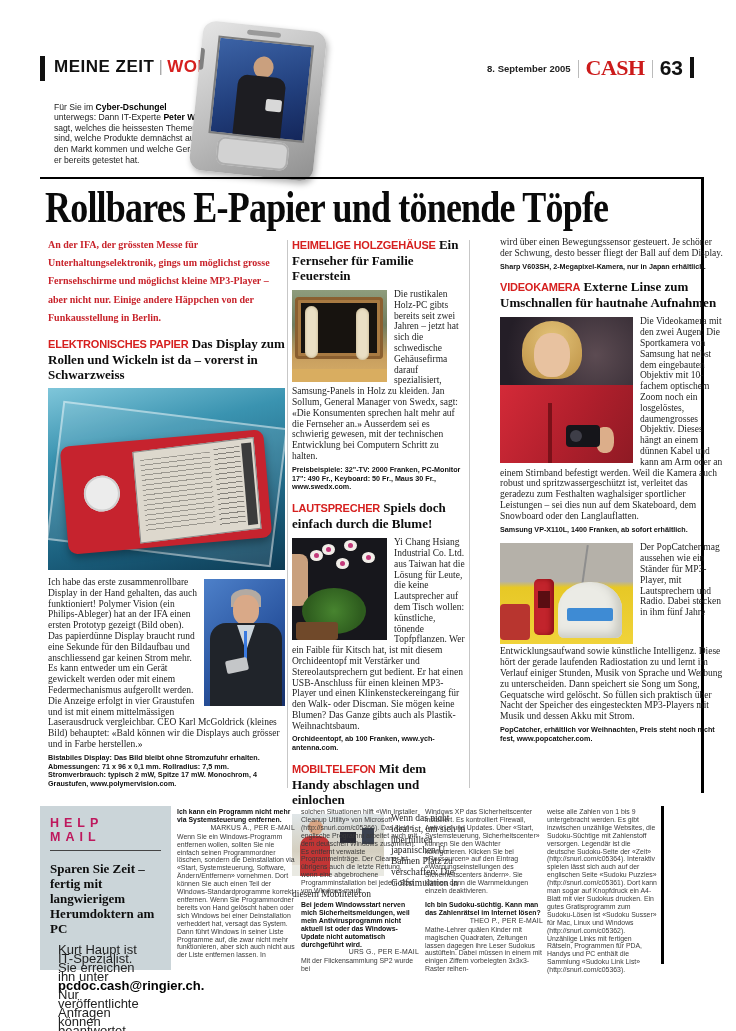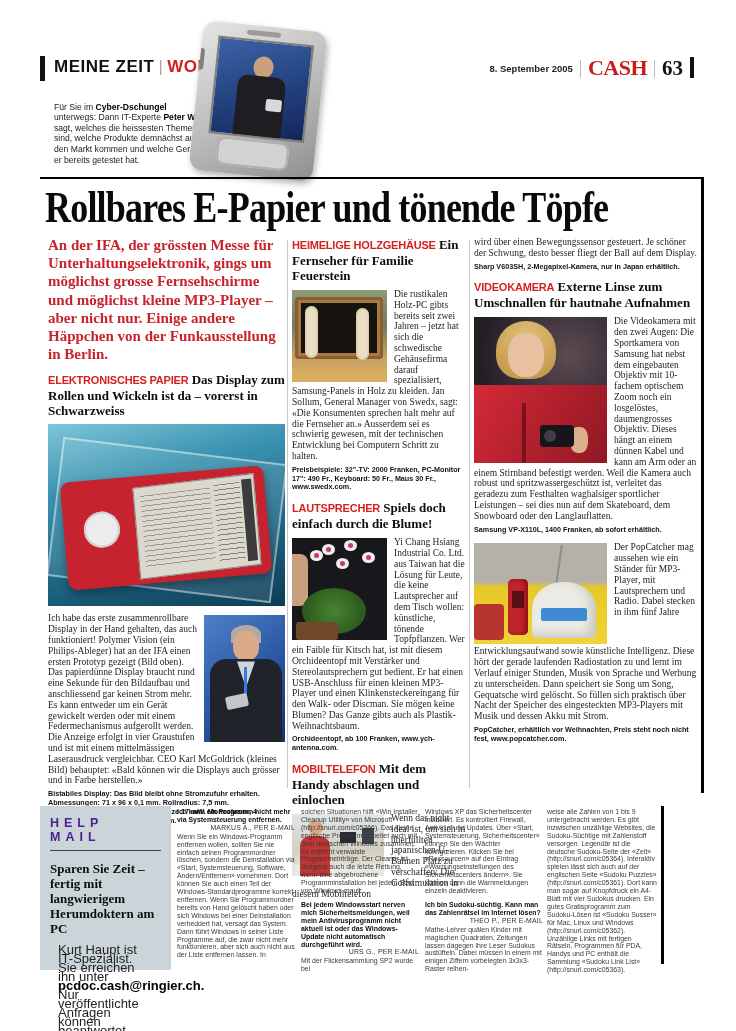--- a/index.html
+++ b/index.html
@@ -11,44 +11,44 @@
   .hdr-bar{left:40px;top:56px;width:5px;height:25px;background:#111;}
   .hdr-left{left:54px;top:57px;font-family:"Liberation Sans",sans-serif;font-weight:bold;
             font-size:17px;letter-spacing:.5px;}
   .hdr-left .sec{color:#111;}
   .hdr-left .sep{color:#aaa;font-weight:normal;padding:0 4px;}
   .hdr-left .auth{color:#d6201f;}
   .hdr-right{left:420px;top:55px;width:274px;text-align:right;white-space:nowrap;}
   .hdr-date{font-family:"Liberation Sans",sans-serif;font-weight:bold;font-size:9.5px;color:#222;vertical-align:3px;}
   .hdr-thin{display:inline-block;width:1px;height:18px;background:#bbb;margin:0 7px;vertical-align:-3px;}
   .hdr-brand{font-family:"Liberation Serif",serif;font-weight:bold;font-size:22px;color:#cc1b1b;letter-spacing:-.5px;}
-  .hdr-page{font-family:Liberation Serif, serif;font-weight:bold;font-size:21px;color:#111;}
+  .hdr-page{font-family:Liberation Sans, sans-serif;font-weight:bold;font-size:21px;color:#111;}
   .hdr-endbar{display:inline-block;width:4px;height:21px;background:#111;margin-left:7px;vertical-align:-3px;}
   .hdr-intro{left:54px;top:93px;width:152px;font-family:"Liberation Sans",sans-serif;
              font-size:8.6px;line-height:10.6px;color:#222;}
   .hdr-intro b{color:#000;}
 
   
   .hl-rule{left:40px;top:177px;width:664px;height:2px;background:#000;}
   .headline{left:45px;top:181px;margin:0;white-space:nowrap;}
   .headline span{display:inline-block;font-family:"Liberation Serif",serif;font-weight:bold;
                  font-size:45px;letter-spacing:-1px;color:#0a0a0a;transform:scaleX(.8);transform-origin:0 50%;}
 
   .vrule{background:#c7c7c7;width:1px;top:240px;height:548px;}
   .v1{left:287px;} .v2{left:469px;}
   .vright{left:701px;top:177px;width:3px;height:616px;background:#000;}
   .vbot{left:661px;top:806px;width:3px;height:158px;background:#000;}
 
   
   .col{position:absolute;}
   .col-left{left:48px;top:236px;width:237px;}
   .col-mid{left:292px;top:237px;width:174px;}
-  .col-right{left:474px;top:237px;width:224px;}
-
-  .lead{font-size:15px;line-height:18.2px;font-weight:bold;color:#c8232b;margin:0 0 9px 0;}
+  .col-right{left:500px;top:237px;width:224px;}
+
+  .lead{font-size:10px;line-height:18.2px;font-weight:bold;color:#c8232b;margin:0 0 9px 0;}
   .kickline{margin:0 0 6px 0;font-size:13px;line-height:15px;}
   .kicker{font-family:"Liberation Sans",sans-serif;font-weight:bold;font-size:11px;color:#d6201f;letter-spacing:-.2px;}
   .ktitle{font-family:"Liberation Serif",serif;font-weight:bold;color:#0d0d0d;}
   .bodytext{font-size:9.5px;line-height:10.8px;margin:0 0 4px 0;text-align:left;}
   .footnote{font-family:"Liberation Sans",sans-serif;font-weight:bold;font-size:7.2px;
             line-height:8.8px;color:#111;margin:0 0 8px 0;}
   .block{margin-bottom:6px;}
 
   
   .photo{position:relative;overflow:hidden;}
@@ -138,21 +138,21 @@
   .pp-head{position:absolute;left:36px;top:14px;width:20px;height:22px;border-radius:50%;background:#caa07e;}
   .pp-torso{position:absolute;left:22px;top:34px;width:48px;height:60px;border-radius:10px 10px 0 0;background:#1d1d22;}
   .pp-item{position:absolute;left:52px;top:56px;width:16px;height:12px;background:#d8d8d8;border-radius:2px;}
   .pp-keys{position:absolute;left:26px;top:114px;width:72px;height:28px;background:#d2d2d2;border-radius:8px;
      box-shadow:inset 0 0 0 2px #aeaeae;}
   .pp-btn{position:absolute;left:-2px;top:28px;width:6px;height:22px;background:#7f7f7f;border-radius:3px;}
 
   
   .helpbox{left:40px;top:806px;width:131px;height:164px;background:#cbd5d9;box-sizing:border-box;padding:10px 10px;}
   .hm-title{font-family:"Liberation Sans",sans-serif;font-weight:bold;font-size:12.5px;
-            letter-spacing:5px;color:#4c1d95;margin:0;}
+            letter-spacing:5px;color:#be185d;margin:0;}
   .hm-rule{height:1px;background:#444;margin:6px 0 10px 0;}
   .hm-sub{font-family:"Liberation Serif",serif;font-weight:bold;font-size:13px;line-height:15px;color:#0d0d0d;margin:0 0 9px 0;}
   .hm-note{font-family:"Liberation Sans",sans-serif;font-size:13px;line-height:9px;color:#222;margin:8px;}
   .hm-note b{color:#000;}
 
   .qacol{position:absolute;top:808px;width:118px;font-family:"Liberation Sans",sans-serif;
          font-size:6.9px;line-height:7.9px;color:#3a3a3a;}
   .qa-a{left:177px;} .qa-b{left:301px;} .qa-c{left:425px;} .qa-d{left:547px;width:110px;}
   .qacol p{margin:0;}
   .q{font-weight:bold;color:#0d0d0d;}

